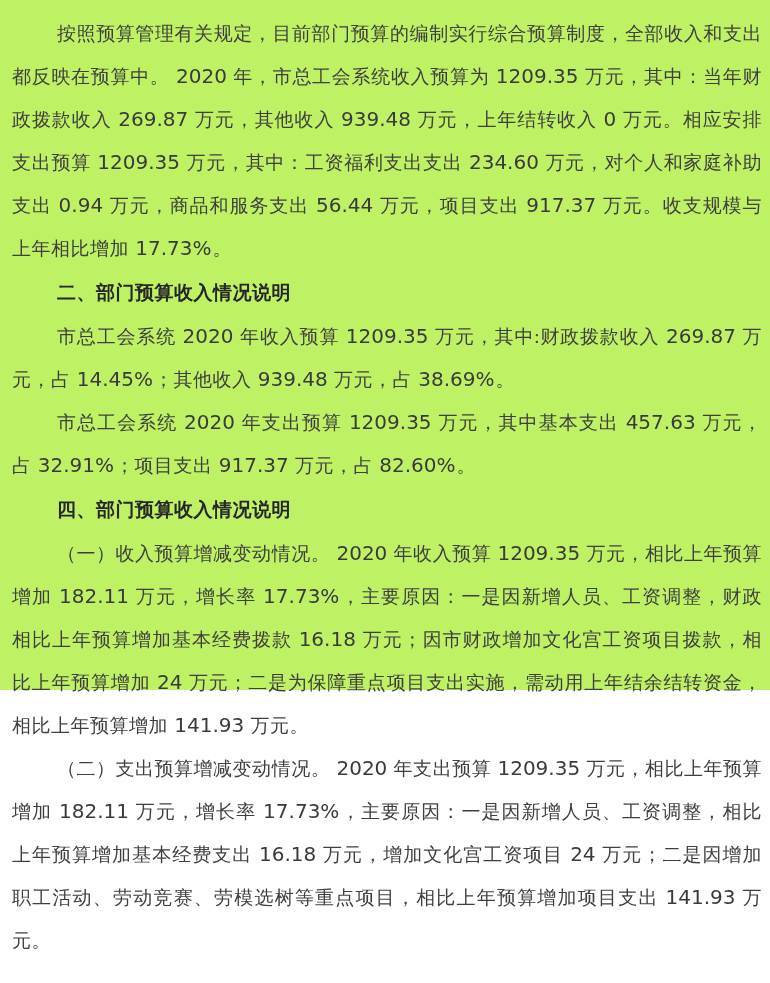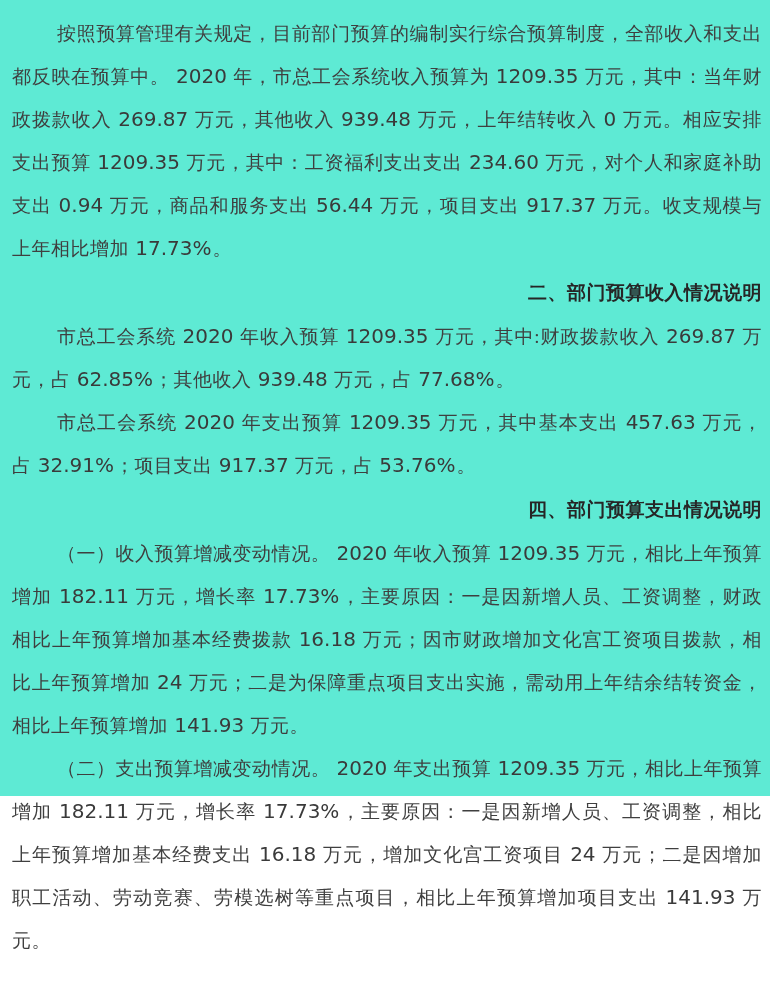--- a/index.html
+++ b/index.html
@@ -9,53 +9,53 @@
   }
   body {
     width: 770px;
     height: 983px;
     overflow: hidden;
     font-family: "Liberation Serif", "DejaVu Serif", serif;
   }
   .page {
     box-sizing: border-box;
     width: 770px;
-    height: 796px;
+    height: 690px;
     padding: 12px 8px 0 12px;
-    background: #5eead4;
+    background: #bef264;
   }
   .doc p {
     margin: 0;
     font-size: 19px;
     line-height: 43px;
     color: #3f3f3f;
     text-align: justify;
     text-indent: 45px;
     letter-spacing: 0.5px;
   }
   .doc p.heading {
     font-weight: bold;
     color: #262626;
-    text-align: right;
+    text-align: left;
     margin: 1px 0;
   }
   .doc .num {
     font-family: "DejaVu Sans", "Liberation Sans", sans-serif;
     font-size: 20px;
     letter-spacing: 0;
     color: #3a3a3a;
     padding: 0 1px;
   }
 </style>
 </head>
 <body>
 
 <div class="page">
   <div class="doc" id="doc">
       <p class="body">按照预算管理有关规定，目前部门预算的编制实行综合预算制度，全部收入和支出都反映在预算中。 <span class="num">2020</span> 年，市总工会系统收入预算为 <span class="num">1209.35</span> 万元，其中：当年财政拨款收入 <span class="num">269.87</span> 万元，其他收入 <span class="num">939.48</span> 万元，上年结转收入 <span class="num">0</span> 万元。相应安排支出预算 <span class="num">1209.35</span> 万元，其中：工资福利支出支出 <span class="num">234.60</span> 万元，对个人和家庭补助支出 <span class="num">0.94</span> 万元，商品和服务支出 <span class="num">56.44</span> 万元，项目支出 <span class="num">917.37</span> 万元。收支规模与上年相比增加 <span class="num">17.73%</span>。</p>
       <p class="heading">二、部门预算收入情况说明</p>
-      <p class="body">市总工会系统 <span class="num">2020</span> 年收入预算 <span class="num">1209.35</span> 万元，其中:财政拨款收入 <span class="num">269.87</span> 万元，占 <span class="num">62.85%</span>；其他收入 <span class="num">939.48</span> 万元，占 <span class="num">77.68%</span>。</p>
-      <p class="body">市总工会系统 <span class="num">2020</span> 年支出预算 <span class="num">1209.35</span> 万元，其中基本支出 <span class="num">457.63</span> 万元，占 <span class="num">32.91%</span>；项目支出 <span class="num">917.37</span> 万元，占 <span class="num">53.76%</span>。</p>
-      <p class="heading">四、部门预算支出情况说明</p>
+      <p class="body">市总工会系统 <span class="num">2020</span> 年收入预算 <span class="num">1209.35</span> 万元，其中:财政拨款收入 <span class="num">269.87</span> 万元，占 <span class="num">14.45%</span>；其他收入 <span class="num">939.48</span> 万元，占 <span class="num">38.69%</span>。</p>
+      <p class="body">市总工会系统 <span class="num">2020</span> 年支出预算 <span class="num">1209.35</span> 万元，其中基本支出 <span class="num">457.63</span> 万元，占 <span class="num">32.91%</span>；项目支出 <span class="num">917.37</span> 万元，占 <span class="num">82.60%</span>。</p>
+      <p class="heading">四、部门预算收入情况说明</p>
       <p class="body">（一）收入预算增减变动情况。 <span class="num">2020</span> 年收入预算 <span class="num">1209.35</span> 万元，相比上年预算增加 <span class="num">182.11</span> 万元，增长率 <span class="num">17.73%</span>，主要原因：一是因新增人员、工资调整，财政相比上年预算增加基本经费拨款 <span class="num">16.18</span> 万元；因市财政增加文化宫工资项目拨款，相比上年预算增加 <span class="num">24</span> 万元；二是为保障重点项目支出实施，需动用上年结余结转资金，相比上年预算增加 <span class="num">141.93</span> 万元。</p>
       <p class="body">（二）支出预算增减变动情况。 <span class="num">2020</span> 年支出预算 <span class="num">1209.35</span> 万元，相比上年预算增加 <span class="num">182.11</span> 万元，增长率 <span class="num">17.73%</span>，主要原因：一是因新增人员、工资调整，相比上年预算增加基本经费支出 <span class="num">16.18</span> 万元，增加文化宫工资项目 <span class="num">24</span> 万元；二是因增加职工活动、劳动竞赛、劳模选树等重点项目，相比上年预算增加项目支出 <span class="num">141.93</span> 万元。</p>
     </div>
 </div>
 
 </body></html>

